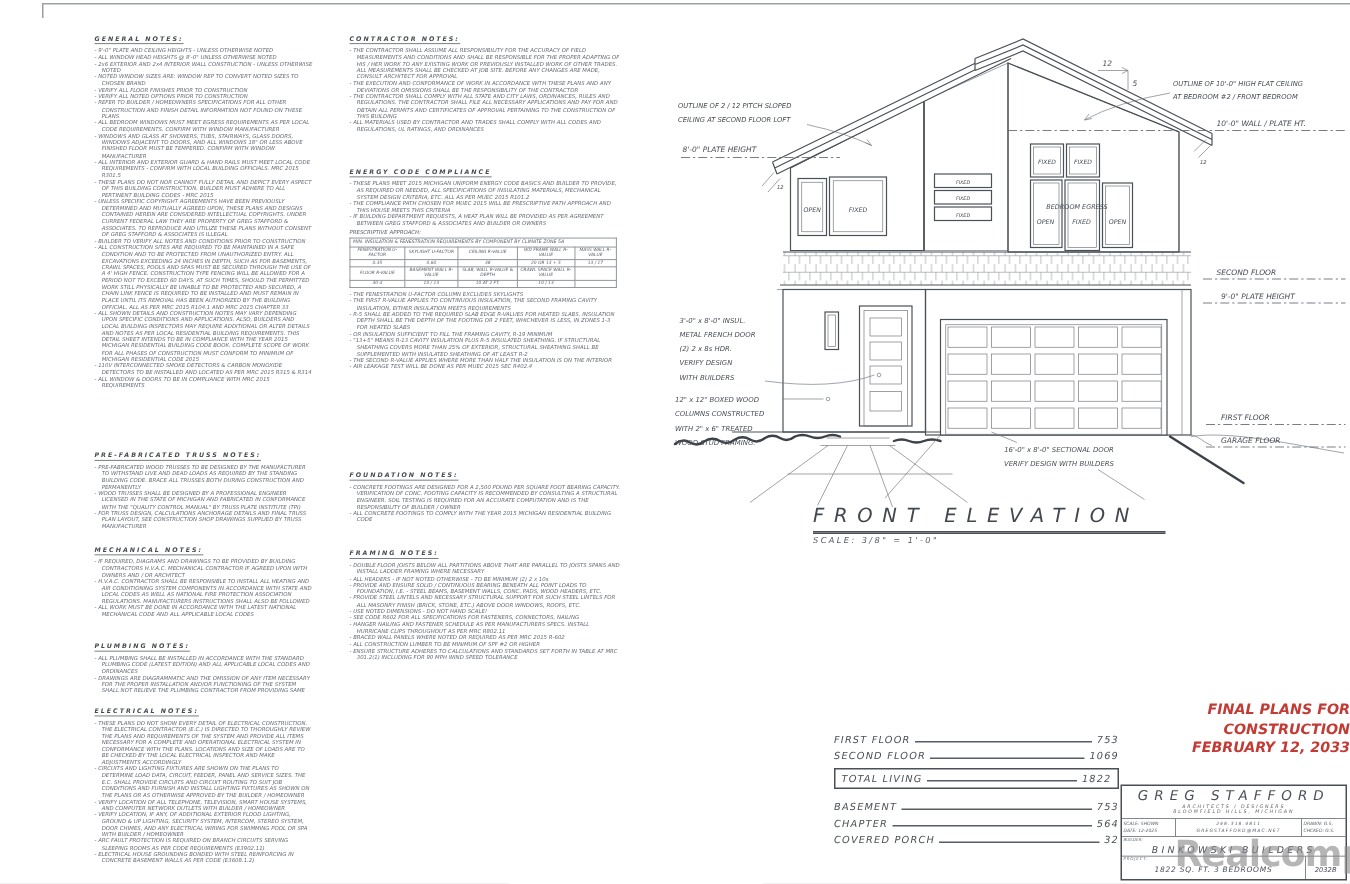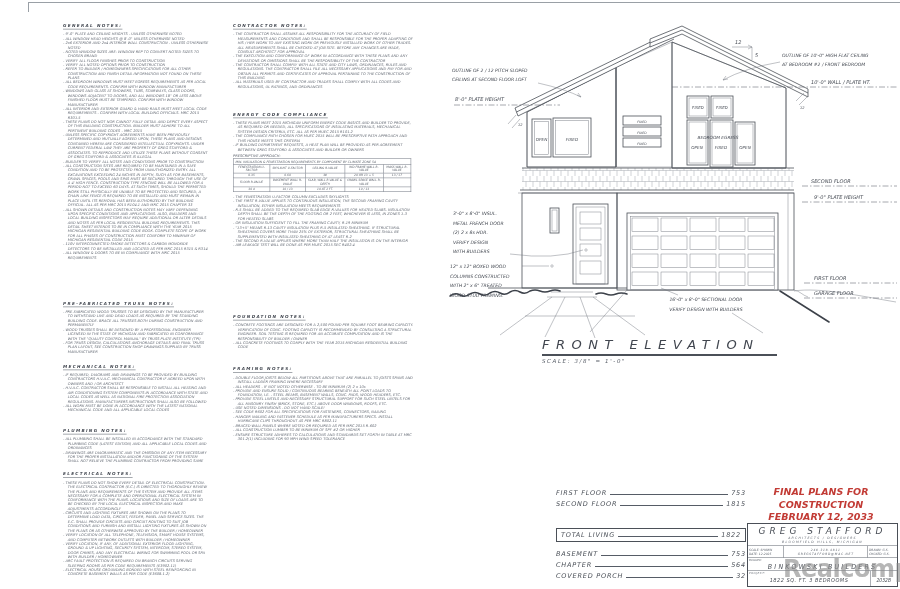--- a/index.html
+++ b/index.html
@@ -36,25 +36,25 @@
   #elev-title{position:absolute;left:542px;top:337px;width:235px;color:#41464f;}
   #elev-title .big{font:italic 13px "DejaVu Sans",sans-serif;letter-spacing:6.5px;white-space:nowrap;}
   .dbl{border-bottom:1px solid #4b5058;}
   .dbl:after{content:"";display:block;border-bottom:1px solid #4b5058;margin-top:1.5px;}
   #elev-title .sc{font:italic 5.5px "DejaVu Sans",sans-serif;letter-spacing:1.6px;margin-top:2px;color:#565c66;}
 
   #sqft{position:absolute;left:556px;top:486px;width:190px;color:#4b5058;}
   #sqft .sfhead{font:italic 8px "DejaVu Sans",sans-serif;letter-spacing:5px;white-space:nowrap;padding-bottom:2px;}
   .sf-row{display:flex;align-items:flex-end;margin-top:3.2px;font:italic 6.5px "DejaVu Sans",sans-serif;letter-spacing:0.8px;}
   .sf-rule{flex:1;border-bottom:0.8px solid #565c66;margin:0 3px 2px;}
-  .sf-total{border:0.9px solid #4b5058;padding:2px 4px;margin-top:20px;text-align:right;}
+  .sf-total{border:0.9px solid #4b5058;padding:2px 4px;margin-top:4px;text-align:right;}
   .sf-total .sf-row{margin-top:0;}
   .sf-gap{height:4px;}
 
-  #stamp{position:absolute;left:742px;top:486px;width:158px;text-align:center;color:#c23b35;
+  #stamp{position:absolute;left:742px;top:468px;width:158px;text-align:right;color:#c23b35;
          font:italic 700 9.5px "DejaVu Sans",sans-serif;line-height:12.5px;}
 
   .tblock{position:absolute;left:747px;top:523px;width:302px;height:128px;transform:scale(0.5);
           transform-origin:0 0;border:2px solid #4a4f57;background:#fff;color:#4b5058;box-sizing:border-box;}
   .tb-row{border-bottom:1.5px solid #5a606a;position:relative;box-sizing:border-box;}
   .tb-name{font:italic 18px "DejaVu Sans",sans-serif;letter-spacing:8px;text-align:center;padding-top:3px;white-space:nowrap;}
   .tb-sub{font:italic 6.3px "DejaVu Sans",sans-serif;letter-spacing:2.5px;text-align:center;color:#5d636d;}
   .tb-cells{display:flex;height:24px;}
   .tb-cell{border-right:1.5px solid #5a606a;font:italic 6px "DejaVu Sans",sans-serif;color:#5d636d;
            padding:1.5px 2px;box-sizing:border-box;line-height:9px;}
@@ -428,21 +428,21 @@
 
   <div id="sqft">
     <div class="sf-row">
       <span>FIRST FLOOR</span>
       <span class="sf-rule"></span>
       <span>753</span>
     </div>
     <div class="sf-row">
       <span>SECOND FLOOR</span>
       <span class="sf-rule"></span>
-      <span>1815</span>
+      <span>1069</span>
     </div>
     <div class="sf-total">
       <div class="sf-row">
         <span>TOTAL LIVING</span>
         <span class="sf-rule"></span>
         <span>1822</span>
       </div>
     </div>
     <div class="sf-gap"></div>
     <div class="sf-row">

